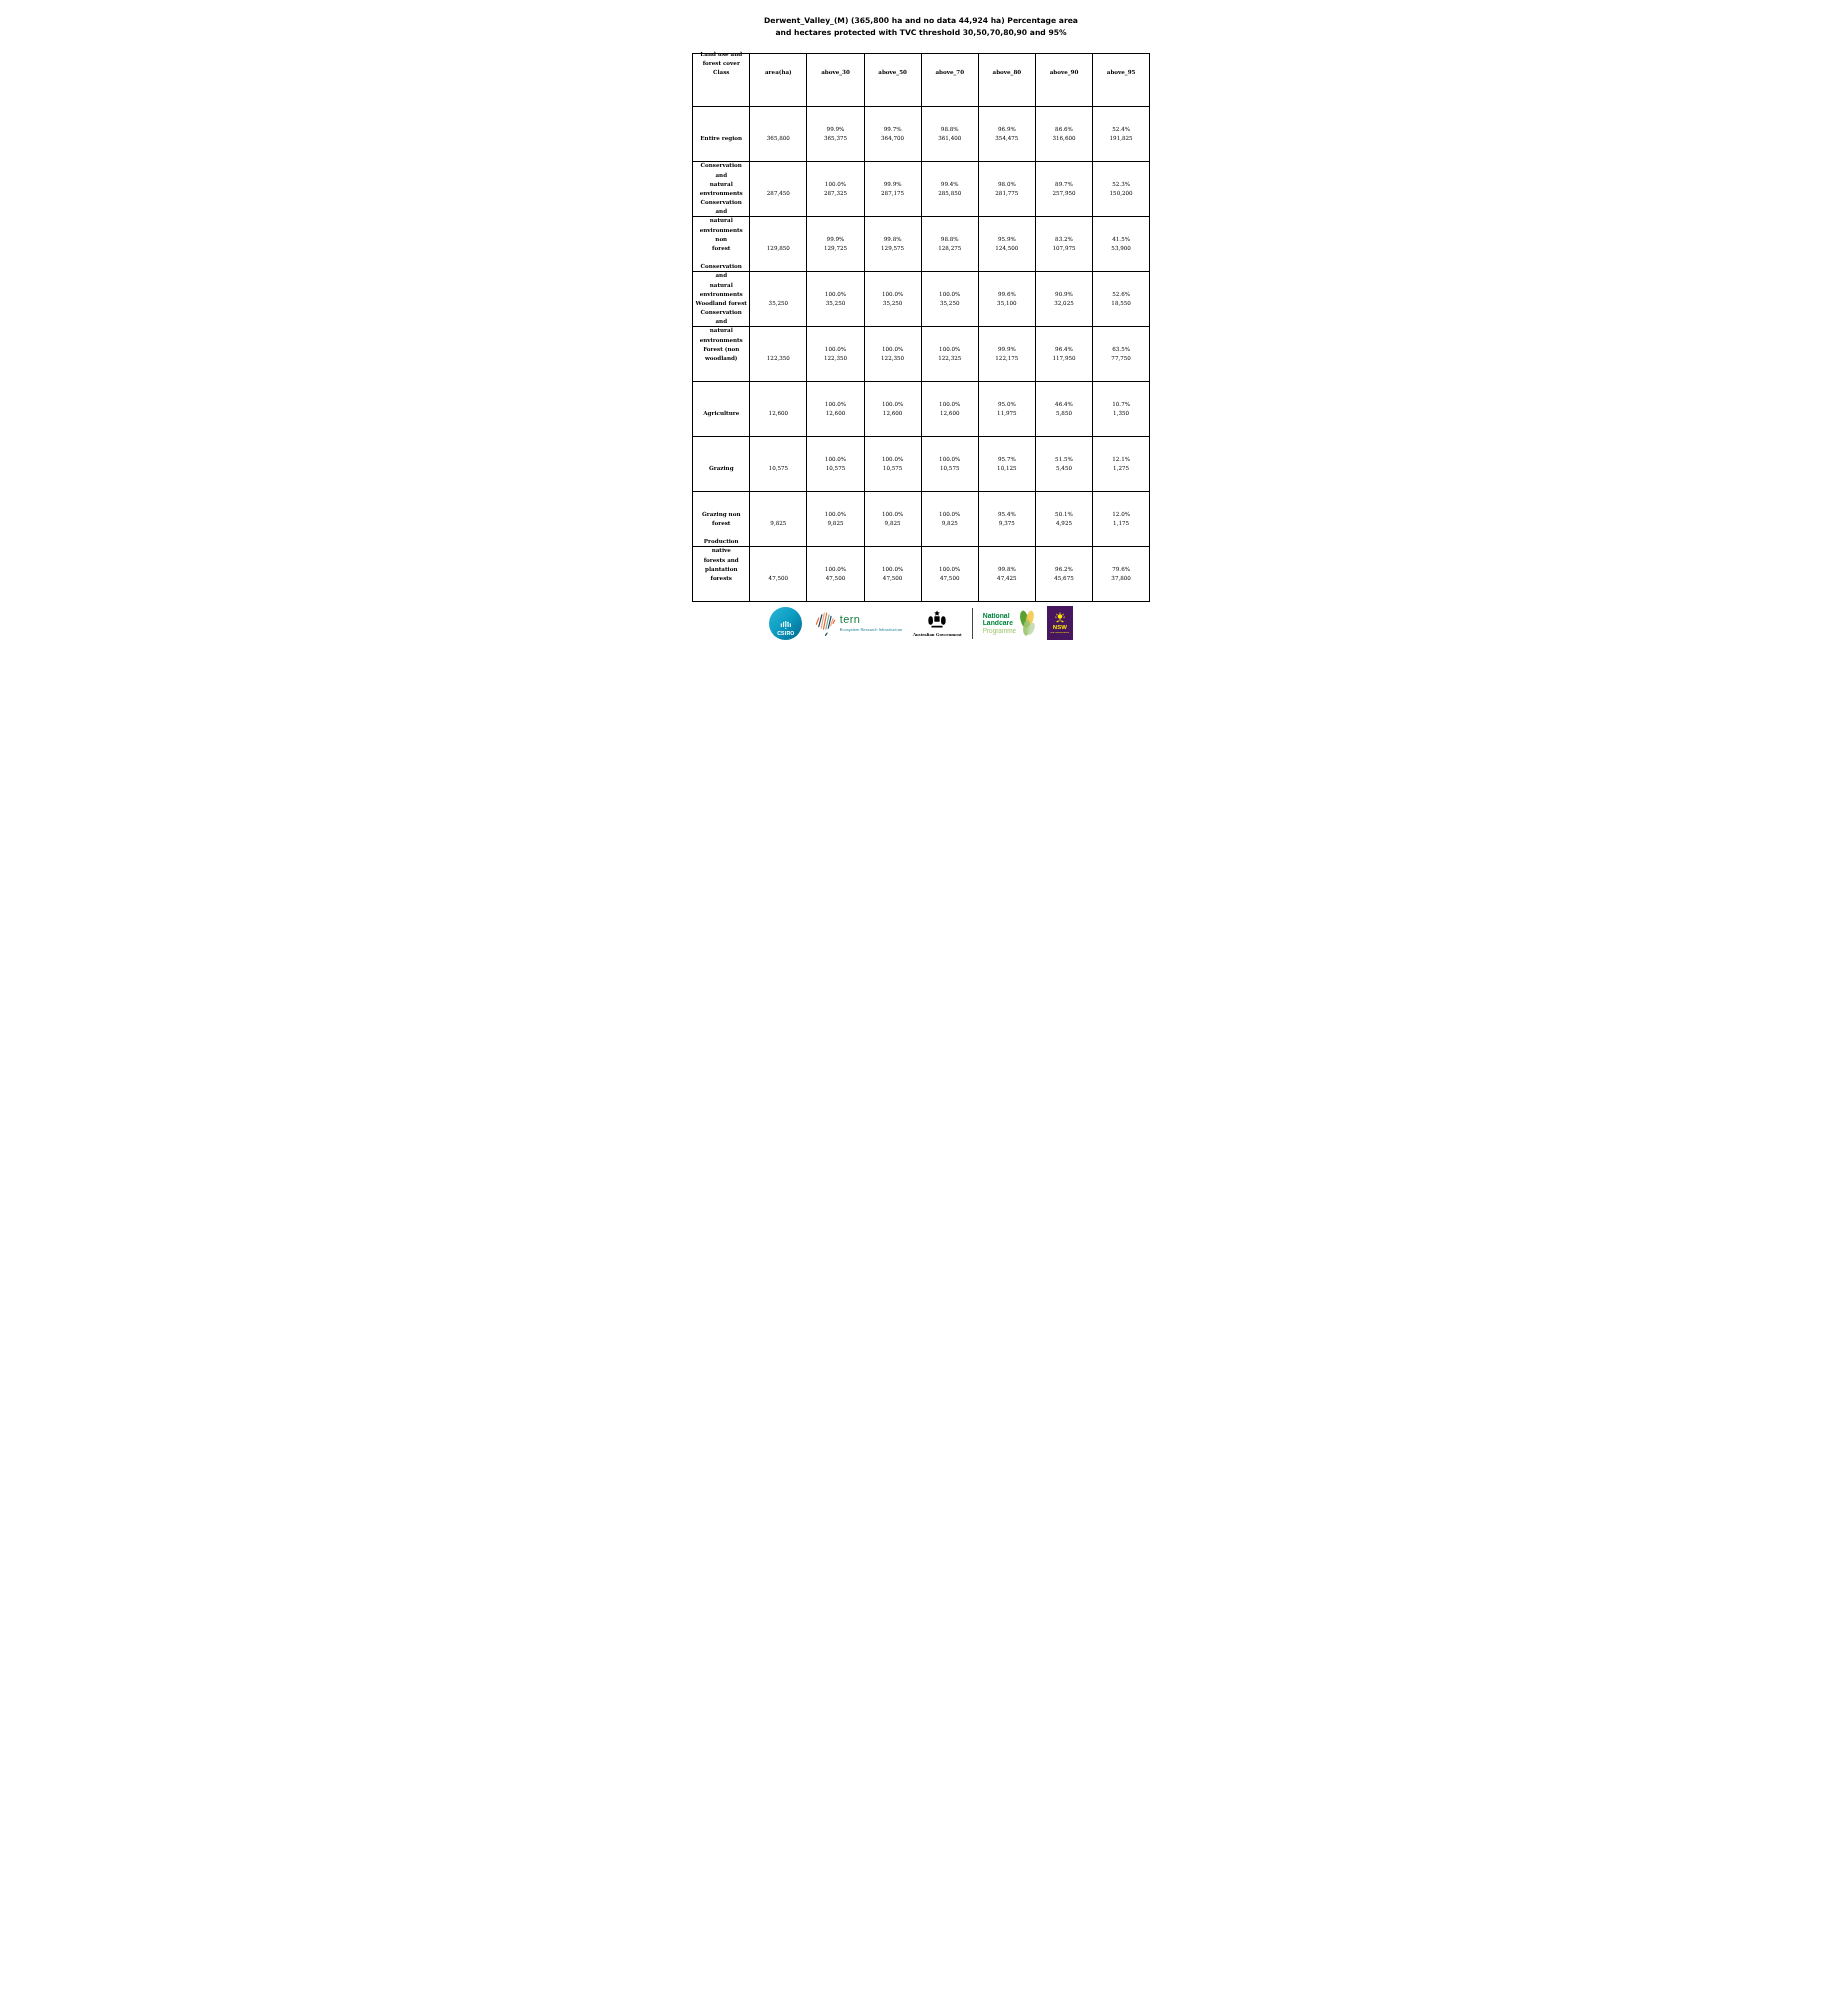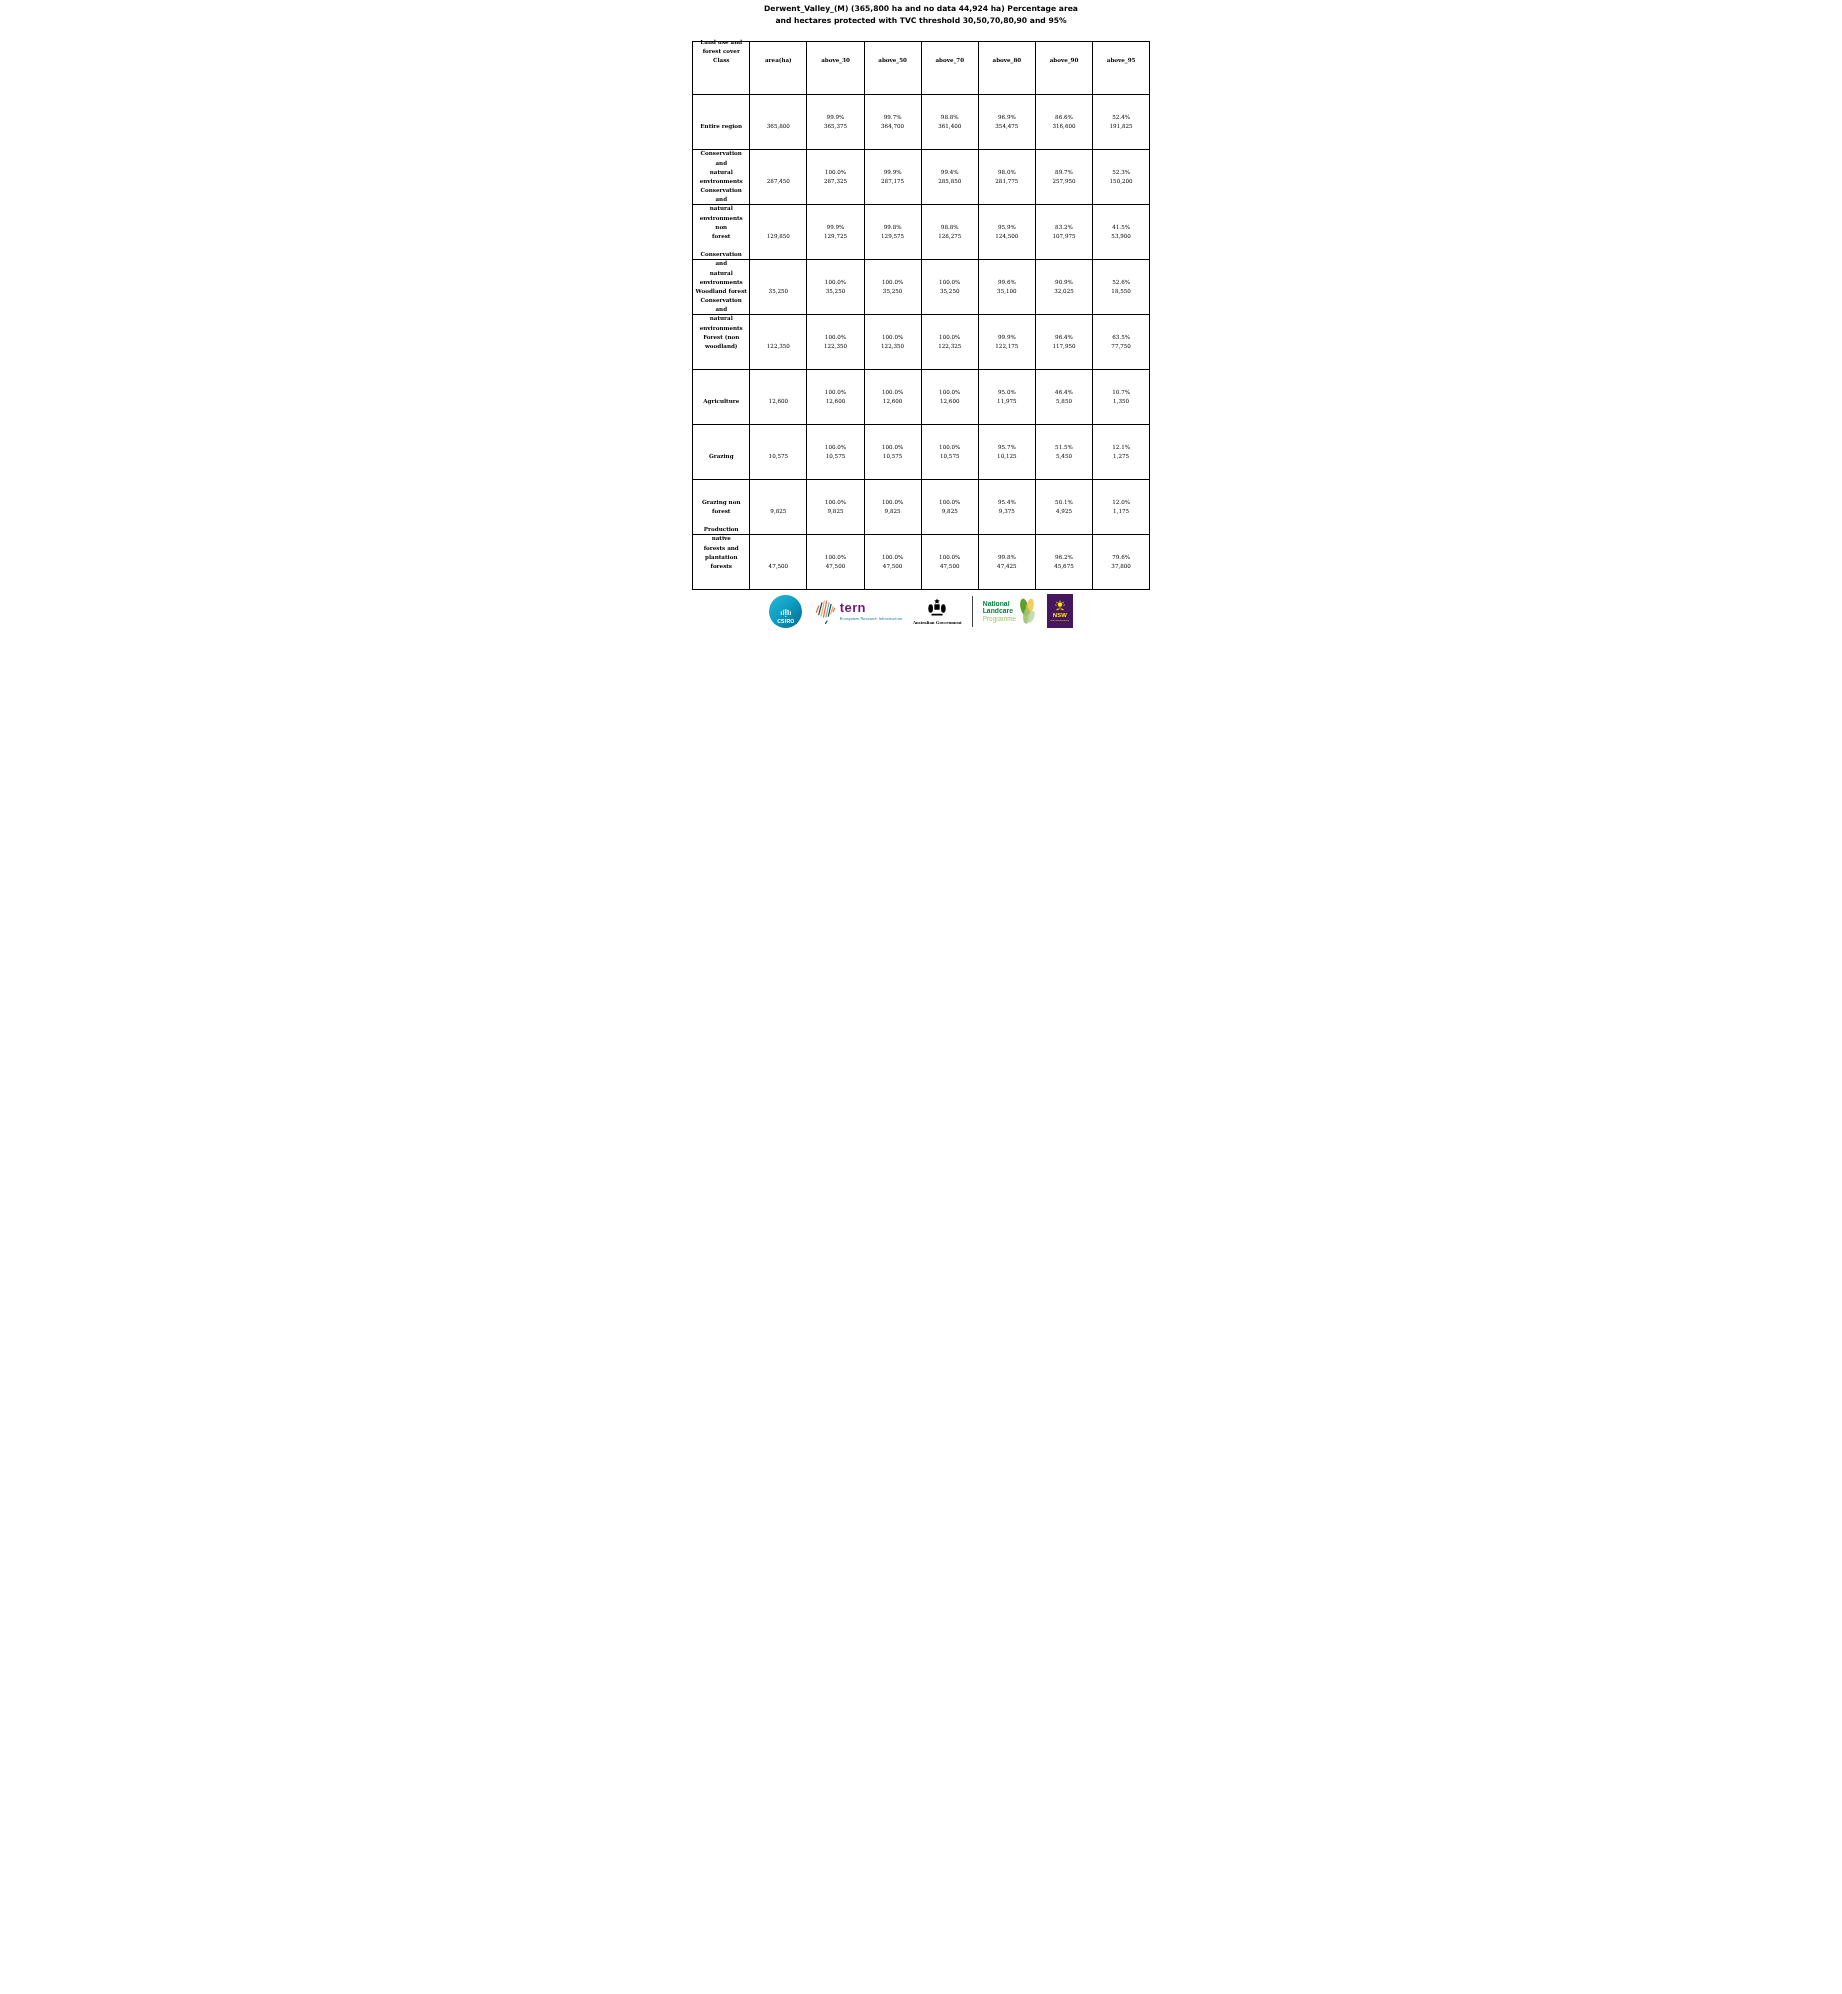--- a/index.html
+++ b/index.html
@@ -1,16 +1,16 @@
 <!DOCTYPE html>
 <html style="font-size:6.4px"><head>
 <meta charset="utf-8">
 <style>
   html,body { margin:0; padding:0; background:#ffffff; }
-  .page { position:relative; width:460px; height:630px; margin:0 auto; background:#fff;
+  .page { position:relative; width:460px; height:630px; margin:12px auto; background:#fff;
           font-family:"DejaVu Serif", serif; color:#000; }
   .title { position:absolute; top:3.2px; left:0; right:0; text-align:center;
            font-family:"DejaVu Sans", sans-serif; font-weight:bold; font-size:7.6px;
            line-height:1.5; white-space:pre-line; }
   table.tbl { position:absolute; top:41px; left:1.2px; width:458px;
               border-collapse:collapse; table-layout:fixed; }
   .tbl th, .tbl td { border-left:0.4px solid #000; border-right:0.4px solid #000;
                      border-top:1.2px solid #000; border-bottom:1.2px solid #000;
                      padding:0; position:relative; vertical-align:middle; }
   tr.hdr { height:53px; }
@@ -25,21 +25,21 @@
   .logos { position:absolute; top:593px; left:0; right:0; height:36px;
            display:flex; justify-content:center; align-items:center; gap:10.4px;
            font-family:"Liberation Sans", sans-serif; }
   .csiro { width:33px; height:33px; border-radius:50%;
            background:linear-gradient(135deg,#2cb6d6 0%,#0e9fc4 45%,#00678f 100%);
            display:flex; flex-direction:column; align-items:center; justify-content:flex-end;
            padding-bottom:3.6px; box-sizing:border-box; }
   .csiro-word { color:#fff; font-weight:bold; font-size:5.2px; letter-spacing:0.2px; }
   .tern { display:flex; align-items:center; gap:2px; }
   .tern-col { display:flex; flex-direction:column; }
-  .tern-word { font-size:13px; font-weight:bold; color:#701a75; line-height:1; letter-spacing:0.4px; }
+  .tern-word { font-size:11px; font-weight:normal; color:#15803d; line-height:1; letter-spacing:0.4px; }
   .tern-sub { font-size:4px; color:#1f7f95; margin-top:2.8px; }
   .ausgov { display:flex; flex-direction:column; align-items:center; gap:1.2px; }
   .ausgov-word { font-family:"Liberation Serif", serif; font-weight:bold; font-size:4.8px; }
   .vdiv { width:0.4px; height:31px; background:#444; }
   .landcare { display:flex; align-items:center; gap:1.6px; }
   .lc-col { display:flex; flex-direction:column; line-height:1.1; }
   .lc-bold { color:#00843d; font-weight:bold; font-size:6.8px; }
   .lc-light { color:#9cc46a; font-size:6.4px; }
   .nsw { width:25.5px; height:34px; background:#46175f; display:flex; flex-direction:column;
          align-items:center; justify-content:center; gap:0.8px; }

